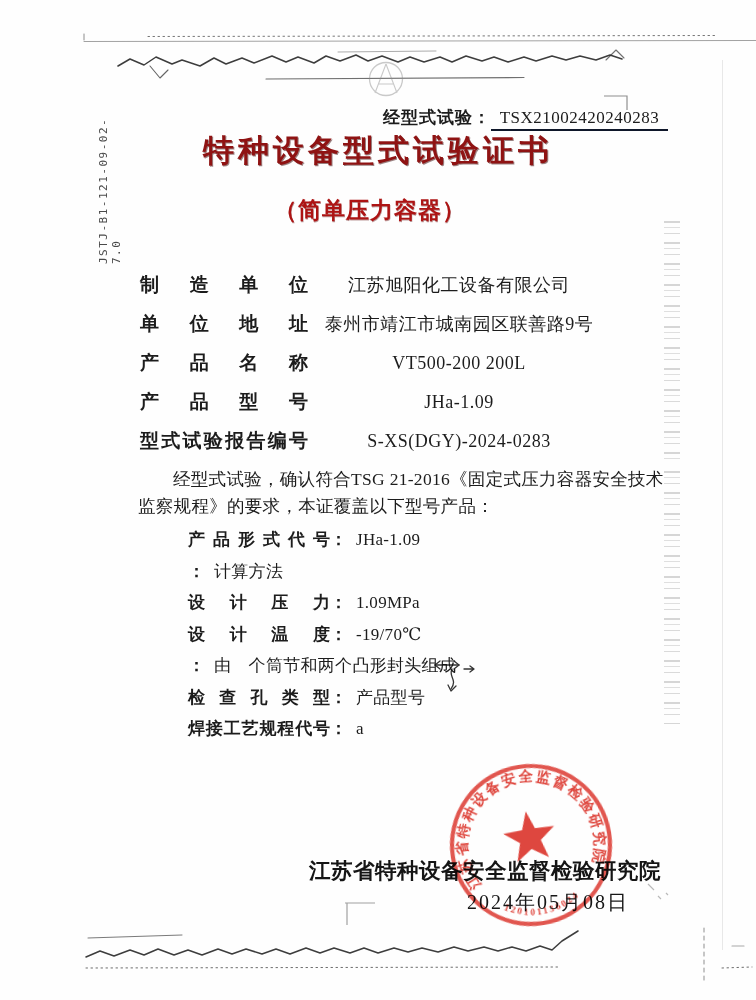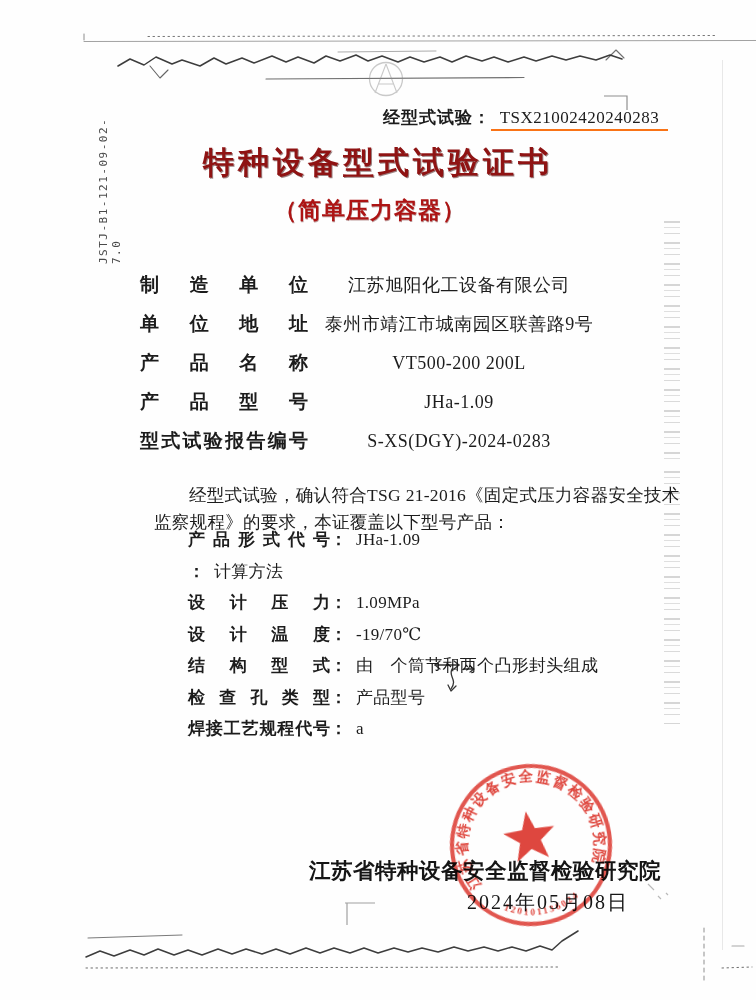--- a/index.html
+++ b/index.html
@@ -10,37 +10,37 @@
   
   .margin-code{position:absolute;left:97px;top:106px;height:158px;
     writing-mode:vertical-rl;transform:rotate(180deg);
     font-family:"DejaVu Sans Mono",monospace;font-size:11px;letter-spacing:1.5px;
     color:#2b2b2b;opacity:.85;z-index:2;}
 
   
   .cert-line{position:absolute;left:383px;top:106px;z-index:2;font-size:17px;white-space:nowrap;}
   .cert-label{font-weight:700;letter-spacing:1px;}
   .cert-value{display:inline-block;min-width:165px;text-align:center;
-    border-bottom:2px solid #f97316;padding:0 6px 1px 6px;letter-spacing:.5px;}
-
-  .title{position:absolute;left:0;right:0;top:142px;margin:0;text-align:center;
+    border-bottom:2px solid #0f172a;padding:0 6px 1px 6px;letter-spacing:.5px;}
+
+  .title{position:absolute;left:0;right:0;top:130px;margin:0;text-align:center;
     font-size:31px;font-weight:700;letter-spacing:4px;color:#8f1313;
     text-shadow:1px 1px 0 rgba(55,5,5,.5);z-index:2;}
   .subtitle{position:absolute;left:0;right:16px;top:195px;margin:0;text-align:center;
     font-size:23px;font-weight:700;letter-spacing:1px;color:#ad1414;
     text-shadow:.5px .5px 0 rgba(90,5,5,.4);z-index:2;}
 
   
   .fields{position:absolute;left:140px;top:272px;width:522px;z-index:2;}
   .f-row{display:flex;align-items:baseline;height:39px;}
   .f-label{width:168px;font-size:19px;font-weight:700;
     text-align:justify;text-align-last:justify;text-justify:inter-character;}
   .f-value{flex:1;text-align:center;padding-right:52px;font-size:18px;letter-spacing:.5px;}
 
-  .intro{position:absolute;left:138px;top:466px;width:526px;margin:16px;
+  .intro{position:absolute;left:138px;top:466px;width:526px;margin:0;
     font-size:17.5px;line-height:1.55;text-indent:2em;letter-spacing:.3px;z-index:2;}
 
   
   .specs{position:absolute;left:188px;top:528px;z-index:2;}
   .s-row{display:flex;align-items:baseline;height:31.5px;}
   .s-label{width:142px;font-size:17px;font-weight:700;
     text-align:justify;text-align-last:justify;text-justify:inter-character;}
   .s-colon{width:18px;font-size:17px;font-weight:700;}
   .s-value{font-size:17px;margin-left:8px;letter-spacing:.3px;white-space:pre;}
 
@@ -121,21 +121,20 @@
       <span class="s-label">设计压力</span>
       <span class="s-colon">：</span>
       <span class="s-value">1.09MPa</span>
     </div>
     <div class="s-row">
       <span class="s-label">设计温度</span>
       <span class="s-colon">：</span>
       <span class="s-value">-19/70℃</span>
     </div>
     <div class="s-row">
-      <span class="s-label">结构型式</span>
       <span class="s-colon">：</span>
       <span class="s-value">由　个筒节和两个凸形封头组成</span>
     </div>
     <div class="s-row">
       <span class="s-label">检查孔类型</span>
       <span class="s-colon">：</span>
       <span class="s-value">产品型号</span>
     </div>
     <div class="s-row">
       <span class="s-label">焊接工艺规程代号</span>

